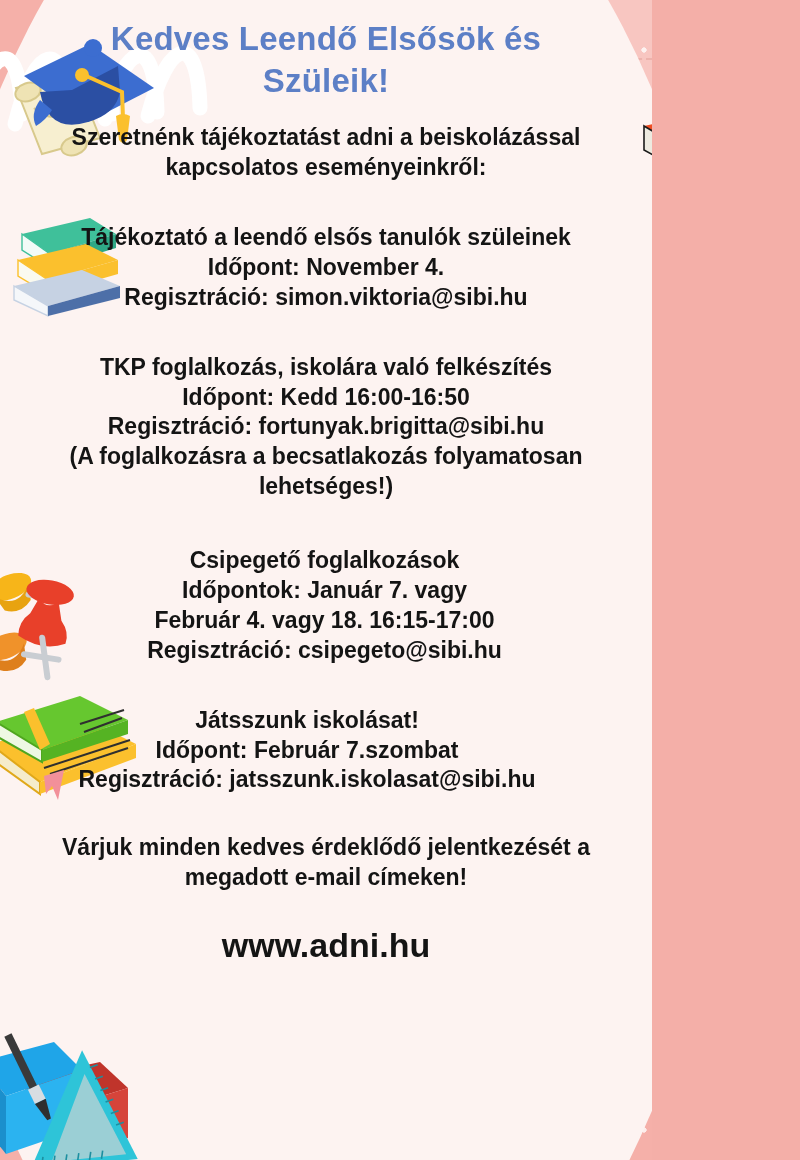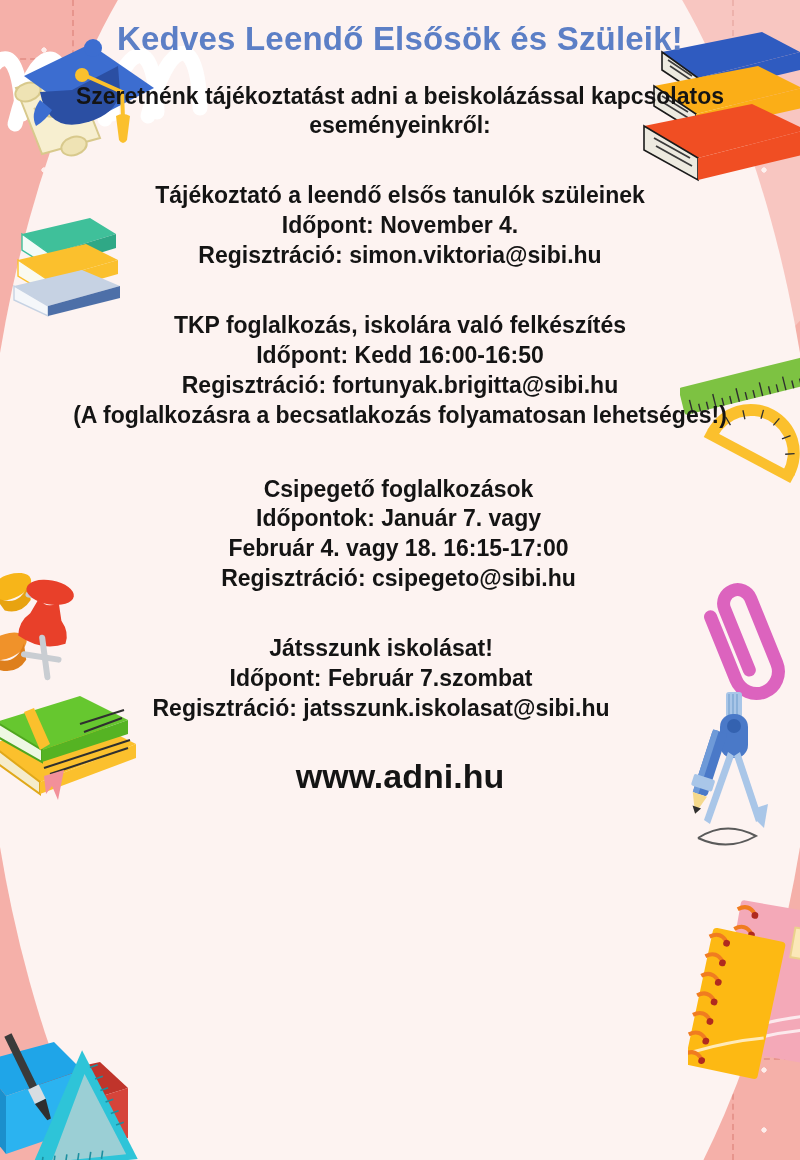--- a/index.html
+++ b/index.html
@@ -5,21 +5,21 @@
   html,body{margin:0;padding:0;}
   body{
     width:800px;height:1160px;
     font-family:"Liberation Sans", sans-serif;
     overflow:hidden;
     background:#F4AFA8;
     position:relative;
   }
   .poster{
     position:absolute;inset:0;
-    width:800px;height:1160px;
+    width:652px;height:1160px;
     overflow:hidden;
     background:#fef9c3;
   }
 
   
   .bg-base{position:absolute;inset:0;background:#F5B0A9;}
   .bg-dots{
     position:absolute;inset:0;
     background-image:radial-gradient(circle, rgba(255,255,255,.85) 2.4px, rgba(255,255,255,0) 2.9px);
     background-size:60px 60px;
@@ -432,17 +432,18 @@
 
     <div class="block b-csipegeto">Csipegető foglalkozások
 Időpontok: Január 7. vagy
 Február 4. vagy 18. 16:15-17:00
 Regisztráció: csipegeto@sibi.hu</div>
 
     <div class="block b-jatsszunk">Játsszunk iskolásat!
 Időpont: Február 7.szombat
 Regisztráció: jatsszunk.iskolasat@sibi.hu</div>
 
+    <div class="block b-varjuk">Várjuk minden kedves érdeklődő jelentkezését a megadott e-mail címeken!</div>
 
     <div class="block b-url">www.adni.hu</div>
   </div>
 
 </div>
 
 </body></html>

